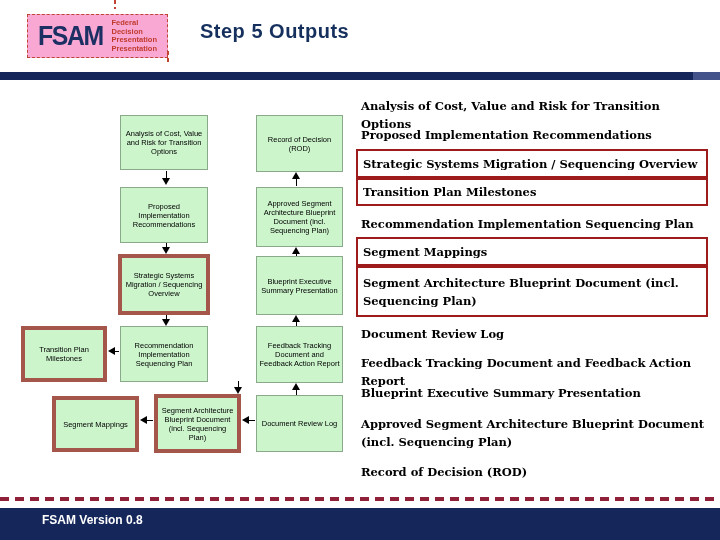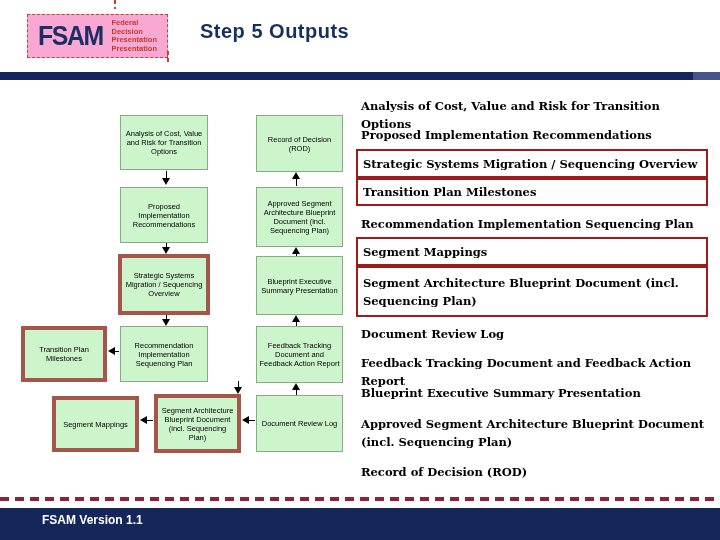--- a/index.html
+++ b/index.html
@@ -189,14 +189,14 @@
 <div class="litem boxed" style="top:237px;height:29px;">Segment Mappings</div>
 <div class="litem boxed" style="top:266px;height:51px;">Segment Architecture Blueprint Document (incl. Sequencing Plan)</div>
 <div class="litem" style="top:325px;">Document Review Log</div>
 <div class="litem" style="top:354px;">Feedback Tracking Document and Feedback Action Report</div>
 <div class="litem" style="top:384px;">Blueprint Executive Summary Presentation</div>
 <div class="litem" style="top:415px;">Approved Segment Architecture Blueprint Document (incl. Sequencing Plan)</div>
 <div class="litem" style="top:463px;">Record of Decision (ROD)</div>
 
 <div class="footer-dash"></div>
 <div class="footer-bar"></div>
-<div class="footer-version">FSAM Version 1.1</div>
+<div class="footer-version">FSAM Version 0.8</div>
 <div class="footer-page">102</div>
 
 </body></html>

